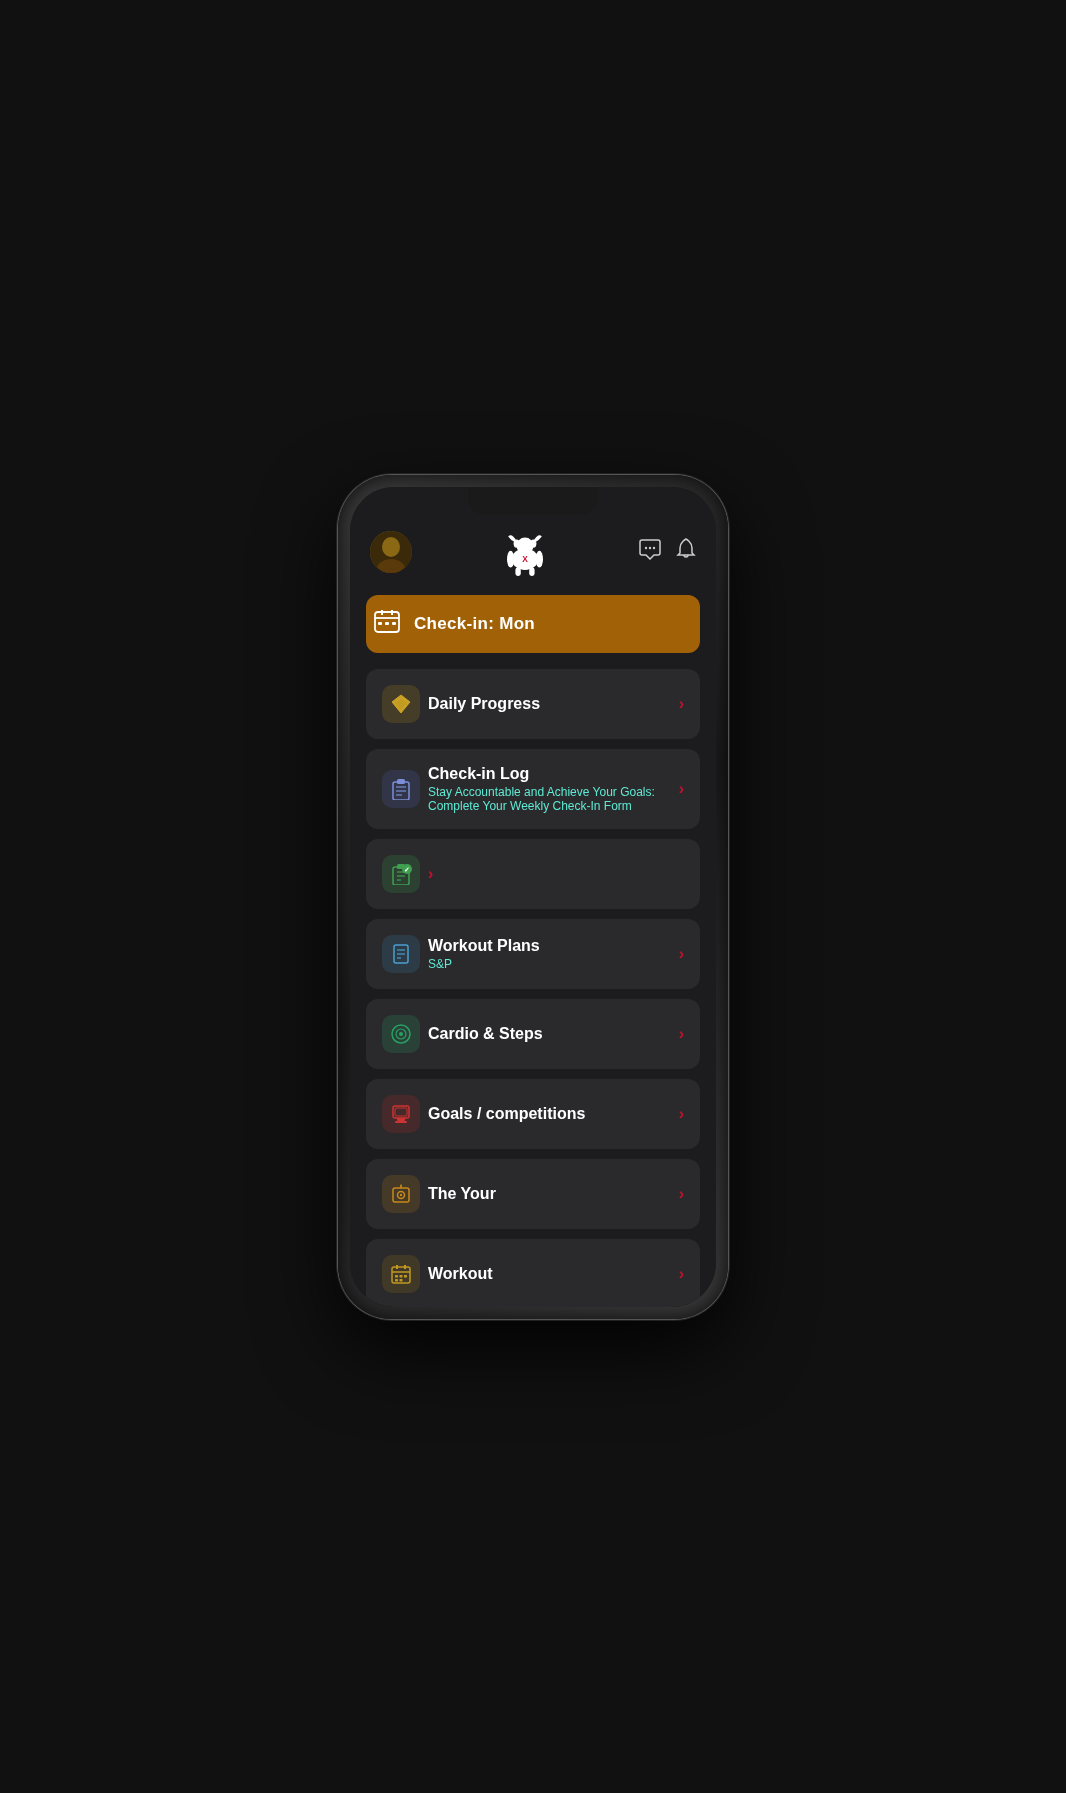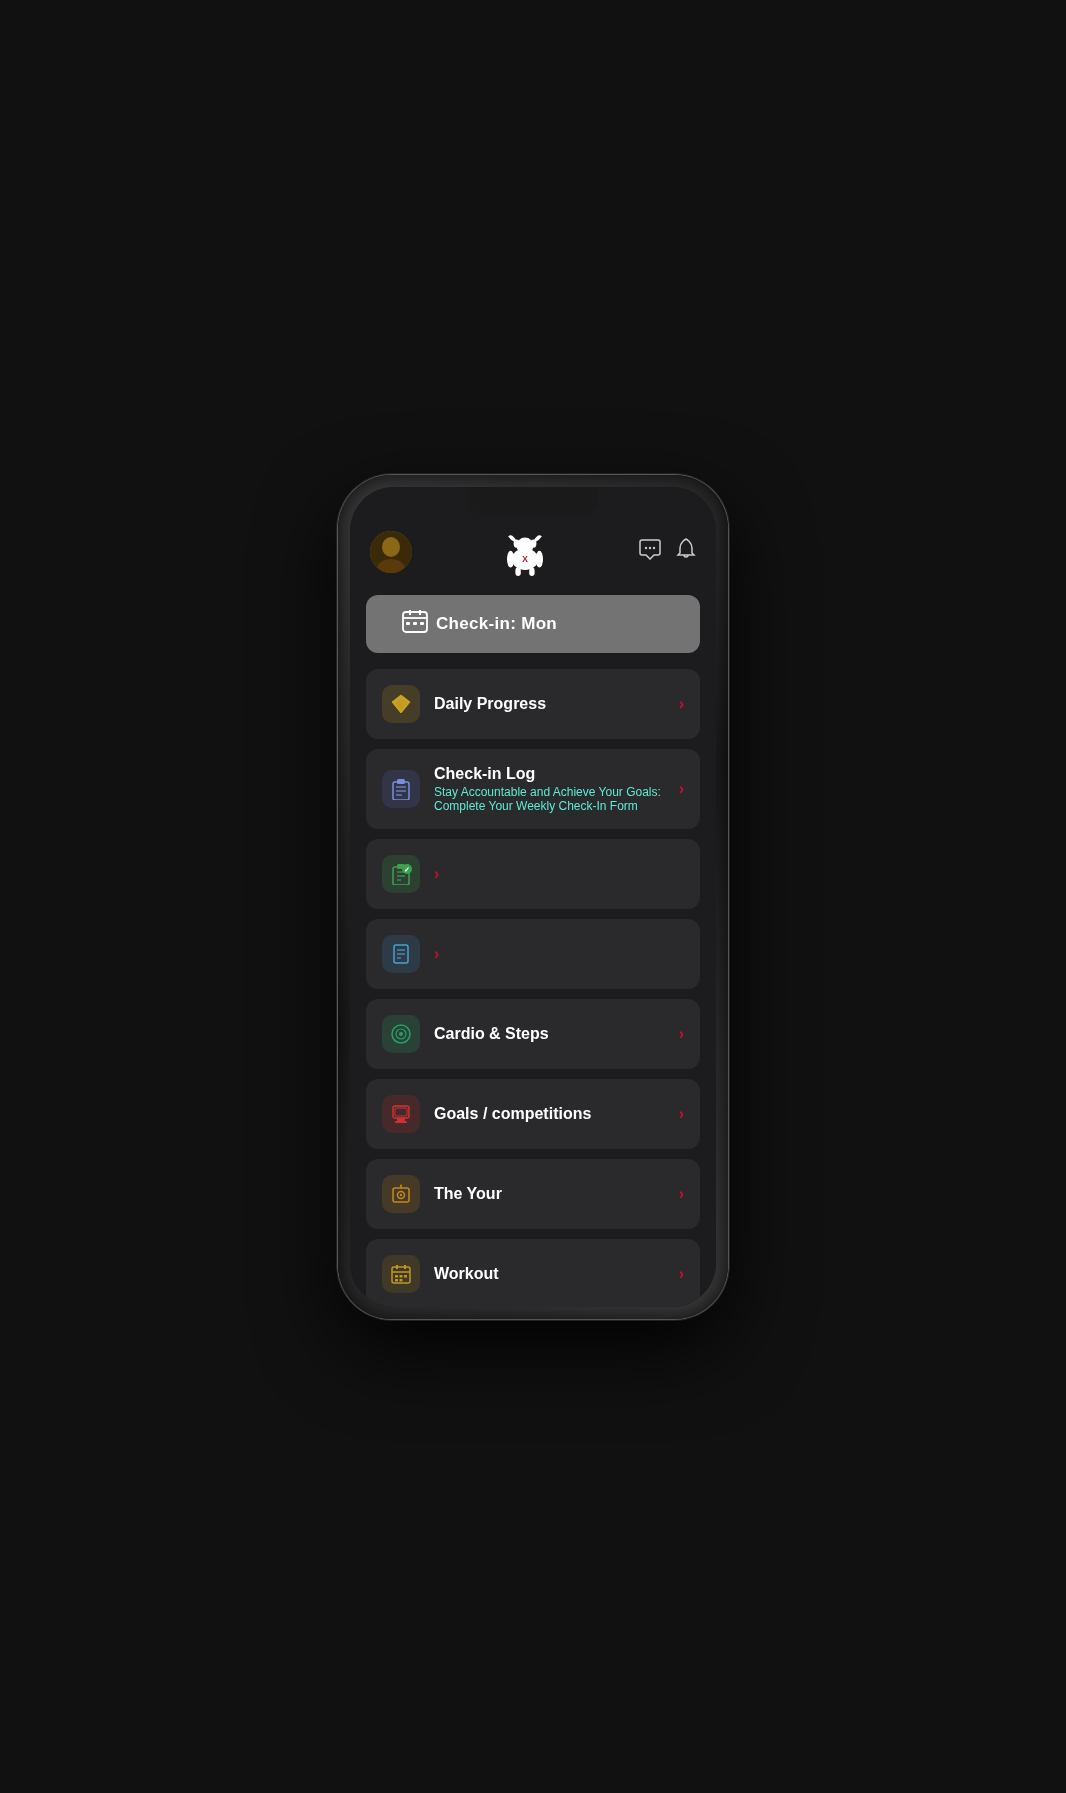--- a/index.html
+++ b/index.html
@@ -105,26 +105,26 @@
 
     .header-icon {
       color: #ccc;
       font-size: 22px;
       cursor: pointer;
     }
 
     
     .checkin-banner {
       margin: 8px 16px 16px 16px;
-      background: #737373;
+      background: #a16207;
       border-radius: 12px;
-      padding: 14px 36px;
-      display: flex;
-      align-items: center;
-      gap: 8px;
+      padding: 14px 8px;
+      display: flex;
+      align-items: center;
+      gap: 14px;
       cursor: pointer;
     }
 
     .checkin-icon {
       color: white;
       font-size: 22px;
     }
 
     .checkin-text {
       color: white;
@@ -140,21 +140,21 @@
       flex-direction: column;
       gap: 10px;
     }
 
     .menu-item {
       background: #2a2a2c;
       border-radius: 12px;
       padding: 16px 16px;
       display: flex;
       align-items: center;
-      gap: 14px;
+      gap: 8px;
       cursor: pointer;
       position: relative;
     }
 
     .menu-icon-wrap {
       width: 38px;
       height: 38px;
       border-radius: 10px;
       display: flex;
       align-items: center;
@@ -323,20 +323,24 @@
 
         <div class="menu-item">
           <div class="menu-icon-wrap icon-workout">
             <svg width="22" height="22" viewBox="0 0 22 22" xmlns="http://www.w3.org/2000/svg" fill="none">
               <rect x="4" y="2" width="14" height="18" rx="2" stroke="#4a9fd0" stroke-width="1.5"></rect>
               <line x1="7" y1="7" x2="15" y2="7" stroke="#4a9fd0" stroke-width="1.2"></line>
               <line x1="7" y1="11" x2="15" y2="11" stroke="#4a9fd0" stroke-width="1.2"></line>
               <line x1="7" y1="15" x2="11" y2="15" stroke="#4a9fd0" stroke-width="1.2"></line>
             </svg>
           </div>
+          <div class="menu-content">
+            <div class="menu-title">Workout Plans</div>
+            <div class="menu-subtitle">S&amp;P</div>
+          </div>
           <span class="menu-arrow">›</span>
         </div>
 
         <div class="menu-item">
           <div class="menu-icon-wrap icon-cardio">
             <svg width="22" height="22" viewBox="0 0 22 22" xmlns="http://www.w3.org/2000/svg" fill="none">
               <circle cx="11" cy="11" r="9" stroke="#28a064" stroke-width="1.5"></circle>
               <circle cx="11" cy="11" r="5" stroke="#28a064" stroke-width="1.2"></circle>
               <circle cx="11" cy="11" r="2" fill="#28a064"></circle>
             </svg>

